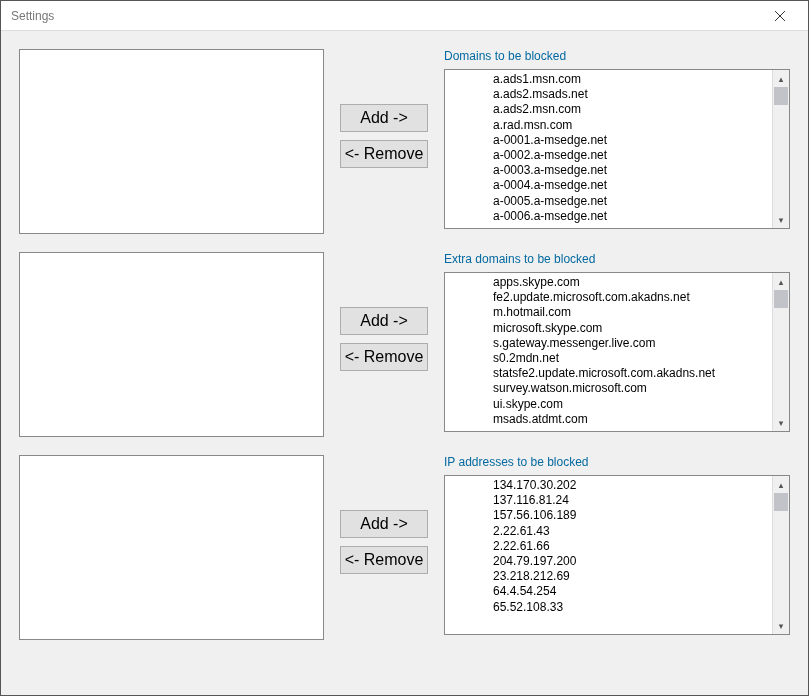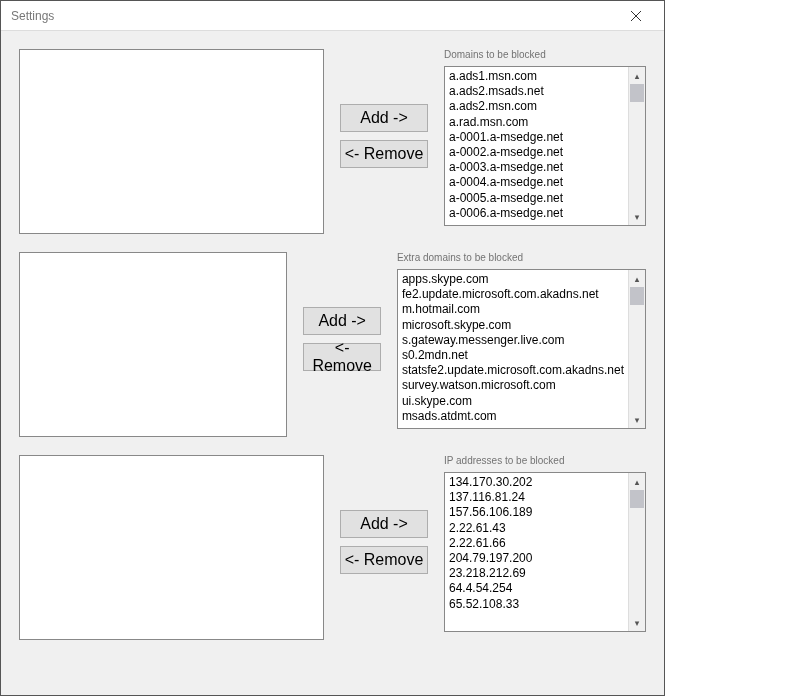--- a/index.html
+++ b/index.html
@@ -5,21 +5,21 @@
   * { box-sizing: border-box; margin: 0; padding: 0; }
   body {
     font-family: "Segoe UI", Tahoma, sans-serif;
     font-size: 12px;
     background: #fff;
     width: 809px;
     height: 696px;
     overflow: hidden;
   }
   .window {
-    width: 665px;
+    width: 809px;
     height: 696px;
     border: 1px solid #555;
     background: #f0f0f0;
     display: flex;
     flex-direction: column;
   }
   .titlebar {
     height: 30px;
     background: #fff;
     border-bottom: 1px solid #ddd;
@@ -78,40 +78,40 @@
     align-items: center;
     justify-content: center;
     color: #000;
   }
   .right-col {
     flex: 1;
     display: flex;
     flex-direction: column;
   }
   .section-label {
-    font-size: 10px;
-    color: #737373;
+    font-size: 12px;
+    color: #0369a1;
     margin-bottom: 6px;
   }
   .list-wrap {
     position: relative;
     height: 160px;
     background: #fff;
     border: 1px solid #888;
     display:flex;
   }
   .list-inner {
     flex:1;
     overflow: hidden;
     padding: 2px 4px;
     line-height: 15.2px;
     font-size: 12px;
     color: #000;
   }
-  .list-inner div { white-space: nowrap; }
+  .list-inner div { white-space: nowrap; margin-left: 44px; }
   .scrollbar {
     width: 17px;
     background: #f0f0f0;
     border-left: 1px solid #ddd;
     display: flex;
     flex-direction: column;
   }
   .sb-arrow {
     height: 17px;
     display:flex;

